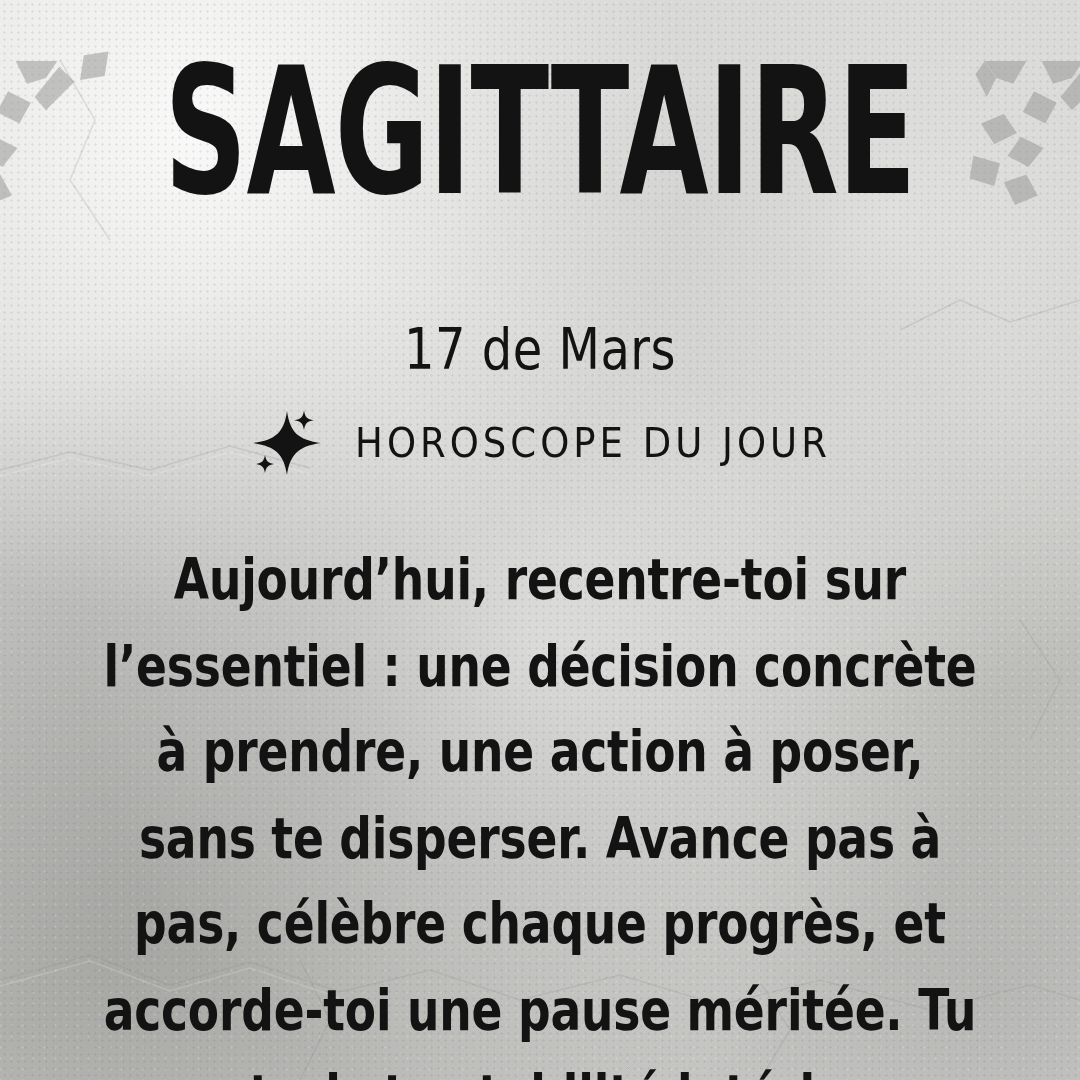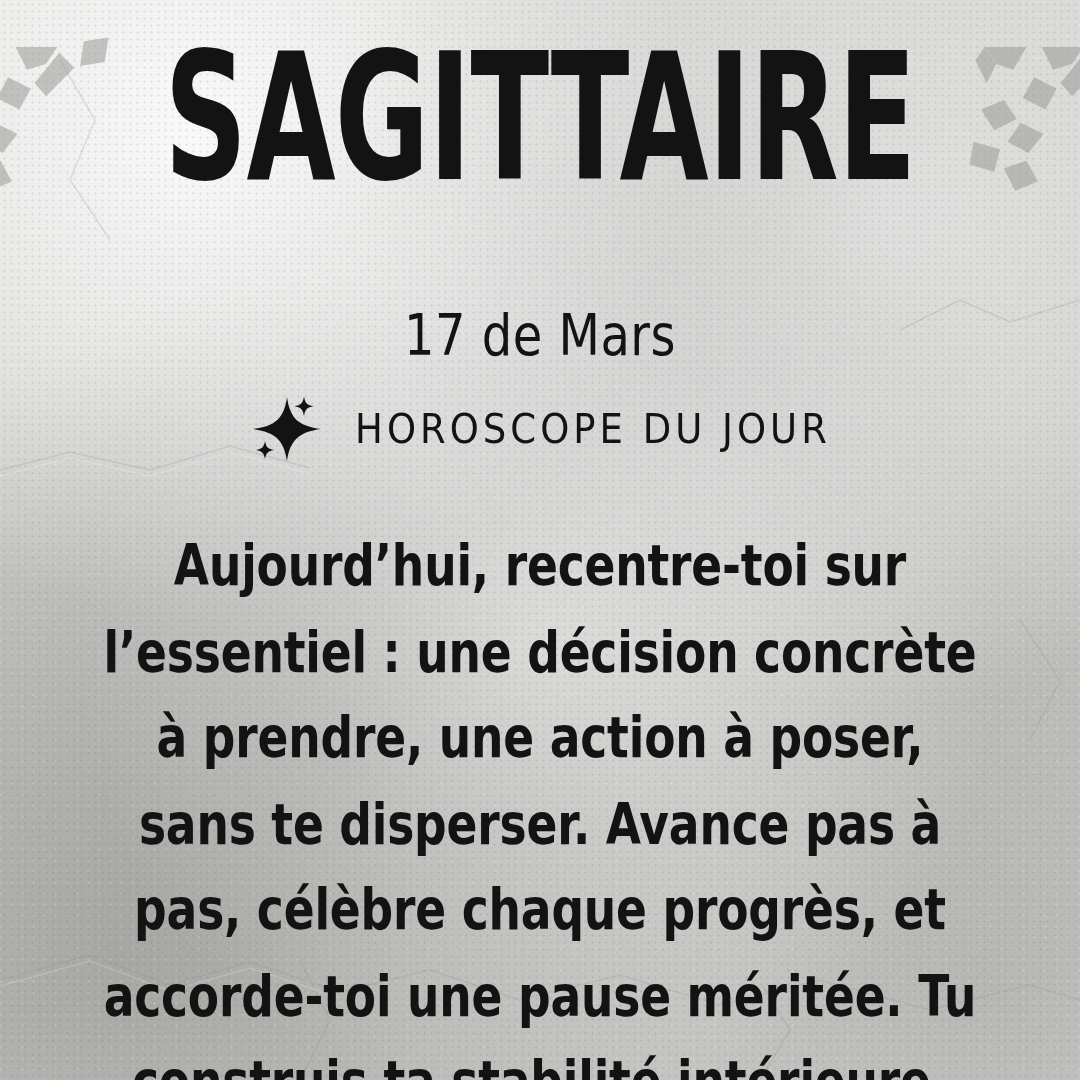--- a/index.html
+++ b/index.html
@@ -77,21 +77,21 @@
     z-index: 5;
   }
 
   .header-row {
     width: 100%;
     height: 215px;
     display: flex;
     align-items: center;
     justify-content: center;
     gap: 8px;
-    margin-top: 10px;
+    margin-top: 24px;
   }
 
   .sign-glyph {
     width: 190px;
     height: 180px;
     flex: 0 0 auto;
     opacity: 0.55;
   }
   .sign-glyph svg { display: block; width: 100%; height: 100%; }
 

